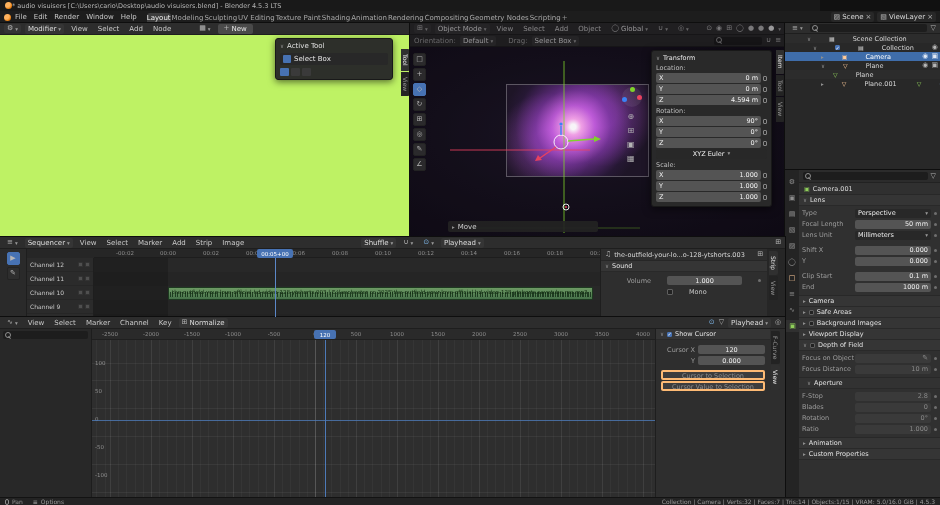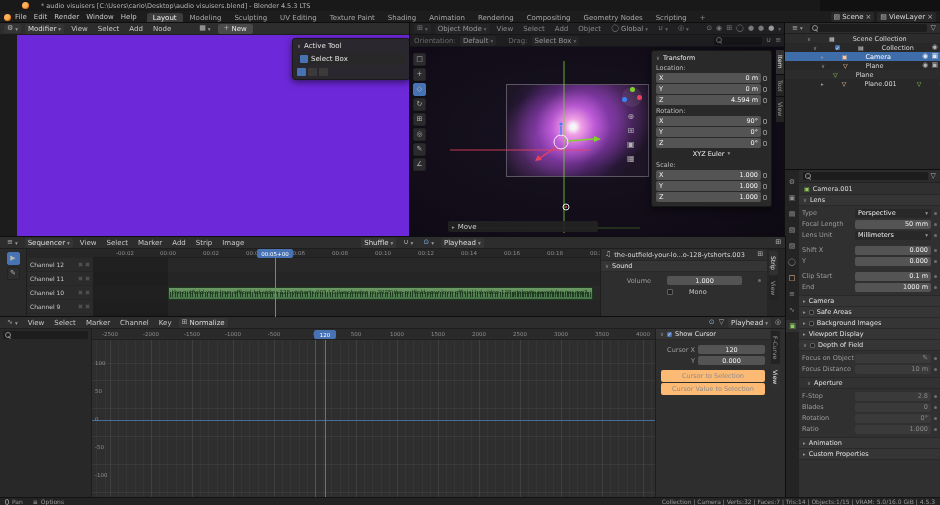--- a/index.html
+++ b/index.html
@@ -1,46 +1,46 @@
 <!DOCTYPE html>
 <html><head>
 <meta charset="utf-8">
 <style>
   *{box-sizing:border-box;margin:0;padding:0}
   html,body{background:#000}
   body{font-family:"DejaVu Sans","Liberation Sans",sans-serif;-webkit-font-smoothing:antialiased}
   .app{position:relative;width:940px;height:505px;background:#111;overflow:hidden;color:#c8c8c8;font-size:7px}
   .ic{display:inline-block;font-size:7px;line-height:1;color:#b5b5b5}
   .chev{font-size:5.5px;color:#9a9a9a}
-  .titlebar{position:absolute;left:0;top:0;width:820px;height:11px;background:#191919;display:flex;align-items:center;gap:12px;padding:0 22px;font-size:6.5px;color:#b5b5b5}
+  .titlebar{position:absolute;left:0;top:0;width:820px;height:11px;background:#191919;display:flex;align-items:center;gap:0;padding:0 5px;font-size:6.5px;color:#b5b5b5}
   .blogo{width:7px;height:7px;border-radius:50%;background:radial-gradient(circle at 35% 35%,#ffb25e 0 40%,#e87d0d 70%,#9a4f06 100%);flex:none}
   .topbar{position:absolute;left:0;top:11px;width:940px;height:12px;background:#1d1d1d;display:flex;align-items:center;gap:1px;padding:0 4px;font-size:7px;color:#cdcdcd;white-space:nowrap}
   .menu{padding:0 3px;color:#c9c9c9}
   .wsbar{display:flex;align-items:flex-end;gap:1px;margin-left:6px;height:12px}
-  .ws{padding:1px 6px;color:#a8a8a8;border-radius:3px 3px 0 0}
+  .ws{padding:1px 0;color:#a8a8a8;border-radius:3px 3px 0 0}
   .ws.active{background:#3d3d3d;color:#f2f2f2}
   .ws.add{color:#8f8f8f}
   .topright{margin-left:auto;display:flex;align-items:center;gap:3px}
   .pill{display:flex;align-items:center;gap:2px;background:#282828;border-radius:2px;padding:1px 3px;color:#d8d8d8}
   .region{position:absolute;overflow:hidden;outline:1px solid #0e0e0e}
   .edhead{height:12px;background:#2d2d2d;display:flex;align-items:center;gap:4px;padding:0 4px;font-size:7px;color:#c6c6c6;white-space:nowrap;border-bottom:1px solid #1e1e1e}
   .dd{display:inline-flex;align-items:center;gap:2px;background:#353535;border-radius:2px;padding:1px 3px;color:#dedede}
   .dd.flat{background:transparent}
   .btn{display:inline-flex;align-items:center;gap:2px;background:#4a4a4a;border-radius:2px;padding:1px 6px;color:#e8e8e8}
   .mag{position:relative;width:7px;height:7px;flex:none}
   .mag::before{content:"";position:absolute;width:4px;height:4px;border:1px solid #8f8f8f;border-radius:50%;left:0;top:0}
   .mag::after{content:"";position:absolute;width:3px;height:1px;background:#8f8f8f;transform:rotate(45deg);left:3px;top:5px}
   .search{display:flex;align-items:center;gap:2px;background:#1d1d1d;border-radius:2px;height:8px;padding:0 2px}
   .cb{width:6px;height:6px;border:1px solid #5f5f5f;border-radius:1px;background:#222;display:flex;align-items:center;justify-content:center;flex:none}
   .cb.on{background:#4772b3;border-color:#4772b3;color:#fff;font-size:5px}
   .vtabs{position:absolute;display:flex;flex-direction:column;gap:1px}
   .vtab{writing-mode:vertical-rl;font-size:6px;color:#969696;background:#232323;padding:5px 1px;border-radius:0 2px 2px 0}
   .vtab.active{background:#303030;color:#e8e8e8}
   
-  .nodecanvas{position:absolute;left:17px;top:12px;width:410px;height:202px;background:#6d28d9}
+  .nodecanvas{position:absolute;left:0;top:12px;width:410px;height:202px;background:#bef264}
   .atool{position:absolute;left:275px;top:3px;width:118px;background:rgba(40,40,40,.97);border:1px solid #191919;border-radius:3px;padding:3px 4px;box-shadow:0 2px 7px rgba(0,0,0,.55)}
   .atool .ttl{display:flex;align-items:center;gap:3px;color:#e0e0e0}
   .atool .sel{display:flex;align-items:center;gap:3px;background:#282828;border-radius:2px;padding:2px 3px;margin:3px 0;color:#e6e6e6}
   .toolicon{width:8px;height:8px;border-radius:1px;background:#4772b3;flex:none}
   .modes{display:flex;gap:2px}
   .modebtn{width:9px;height:8px;background:#3a3a3a;border-radius:1px}
   .modebtn.active{background:#4772b3}
   
   .canvas3d{position:absolute;left:0;top:24px;width:375px;height:190px;background:radial-gradient(ellipse at 45% 45%,#241b31 0%,#191322 50%,#110c19 100%)}
   .camframe{position:absolute;left:96px;top:37px;width:143px;height:93px;border:1px solid rgba(210,210,210,.35);box-shadow:0 0 0 600px rgba(8,5,12,.35);overflow:hidden;background:#1e1527}
@@ -115,21 +115,21 @@
   .gcanvas{position:absolute;left:92px;top:23px;width:563px;height:157px;background-color:#2e2e2e;background-image:repeating-linear-gradient(90deg,rgba(255,255,255,.03) 0 1px,transparent 1px 8.2px),repeating-linear-gradient(90deg,rgba(255,255,255,.055) 0 1px,transparent 1px 41px),repeating-linear-gradient(0deg,rgba(255,255,255,.055) 0 1px,transparent 1px 28px);background-position:18px 0,18px 0,0 24px}
   .ylab{position:absolute;left:3px;font-size:5.5px;color:#8d8d8d}
   .zline{position:absolute;top:0;width:1px;height:157px;background:rgba(255,255,255,.12)}
   .cline-v{position:absolute;top:0;width:1px;height:157px;background:#4d7ab8;z-index:2}
   .cline-h{position:absolute;left:0;width:563px;height:1px;background:#4d7ab8cc;z-index:2}
   .gbadge{position:absolute;top:13px;width:22px;height:9px;background:#4772b3;border-radius:2px;color:#fff;font-size:5.5px;display:flex;align-items:center;justify-content:center;z-index:4}
   .gpanel{position:absolute;left:655px;top:12px;width:115px;height:168px;background:#2e2e2e;border-left:1px solid #1e1e1e;font-size:6.5px}
   .gprow{display:flex;align-items:center;gap:3px;padding:0 5px;height:11px}
   .gplbl{width:34px;text-align:right;color:#9c9c9c;flex:none}
   .gpfld{flex:1;display:flex;align-items:center;justify-content:center;background:#545454;border-radius:2px;height:9px;color:#efefef}
-  .gbtn{height:10px;margin:1px 5px;background:#3d3d3d;border:6px solid #fdba74;border-radius:2px;display:flex;align-items:center;justify-content:center;color:#8d8d8d}
+  .gbtn{height:10px;margin:1px 5px;background:#3d3d3d;border:2px solid #fdba74;border-radius:2px;display:flex;justify-content:center;color:#8d8d8d}
   
   .statusbar{position:absolute;left:0;top:497px;width:940px;height:8px;background:#232323;border-top:1px solid #131313;display:flex;align-items:center;gap:10px;padding:0 5px;font-size:6px;color:#9a9a9a}
   .mouse{width:4px;height:6px;border:1px solid #8f8f8f;border-radius:2px;flex:none}
 </style>
 </head>
 <body>
 
 <div class="app">
 
   <div class="titlebar">

